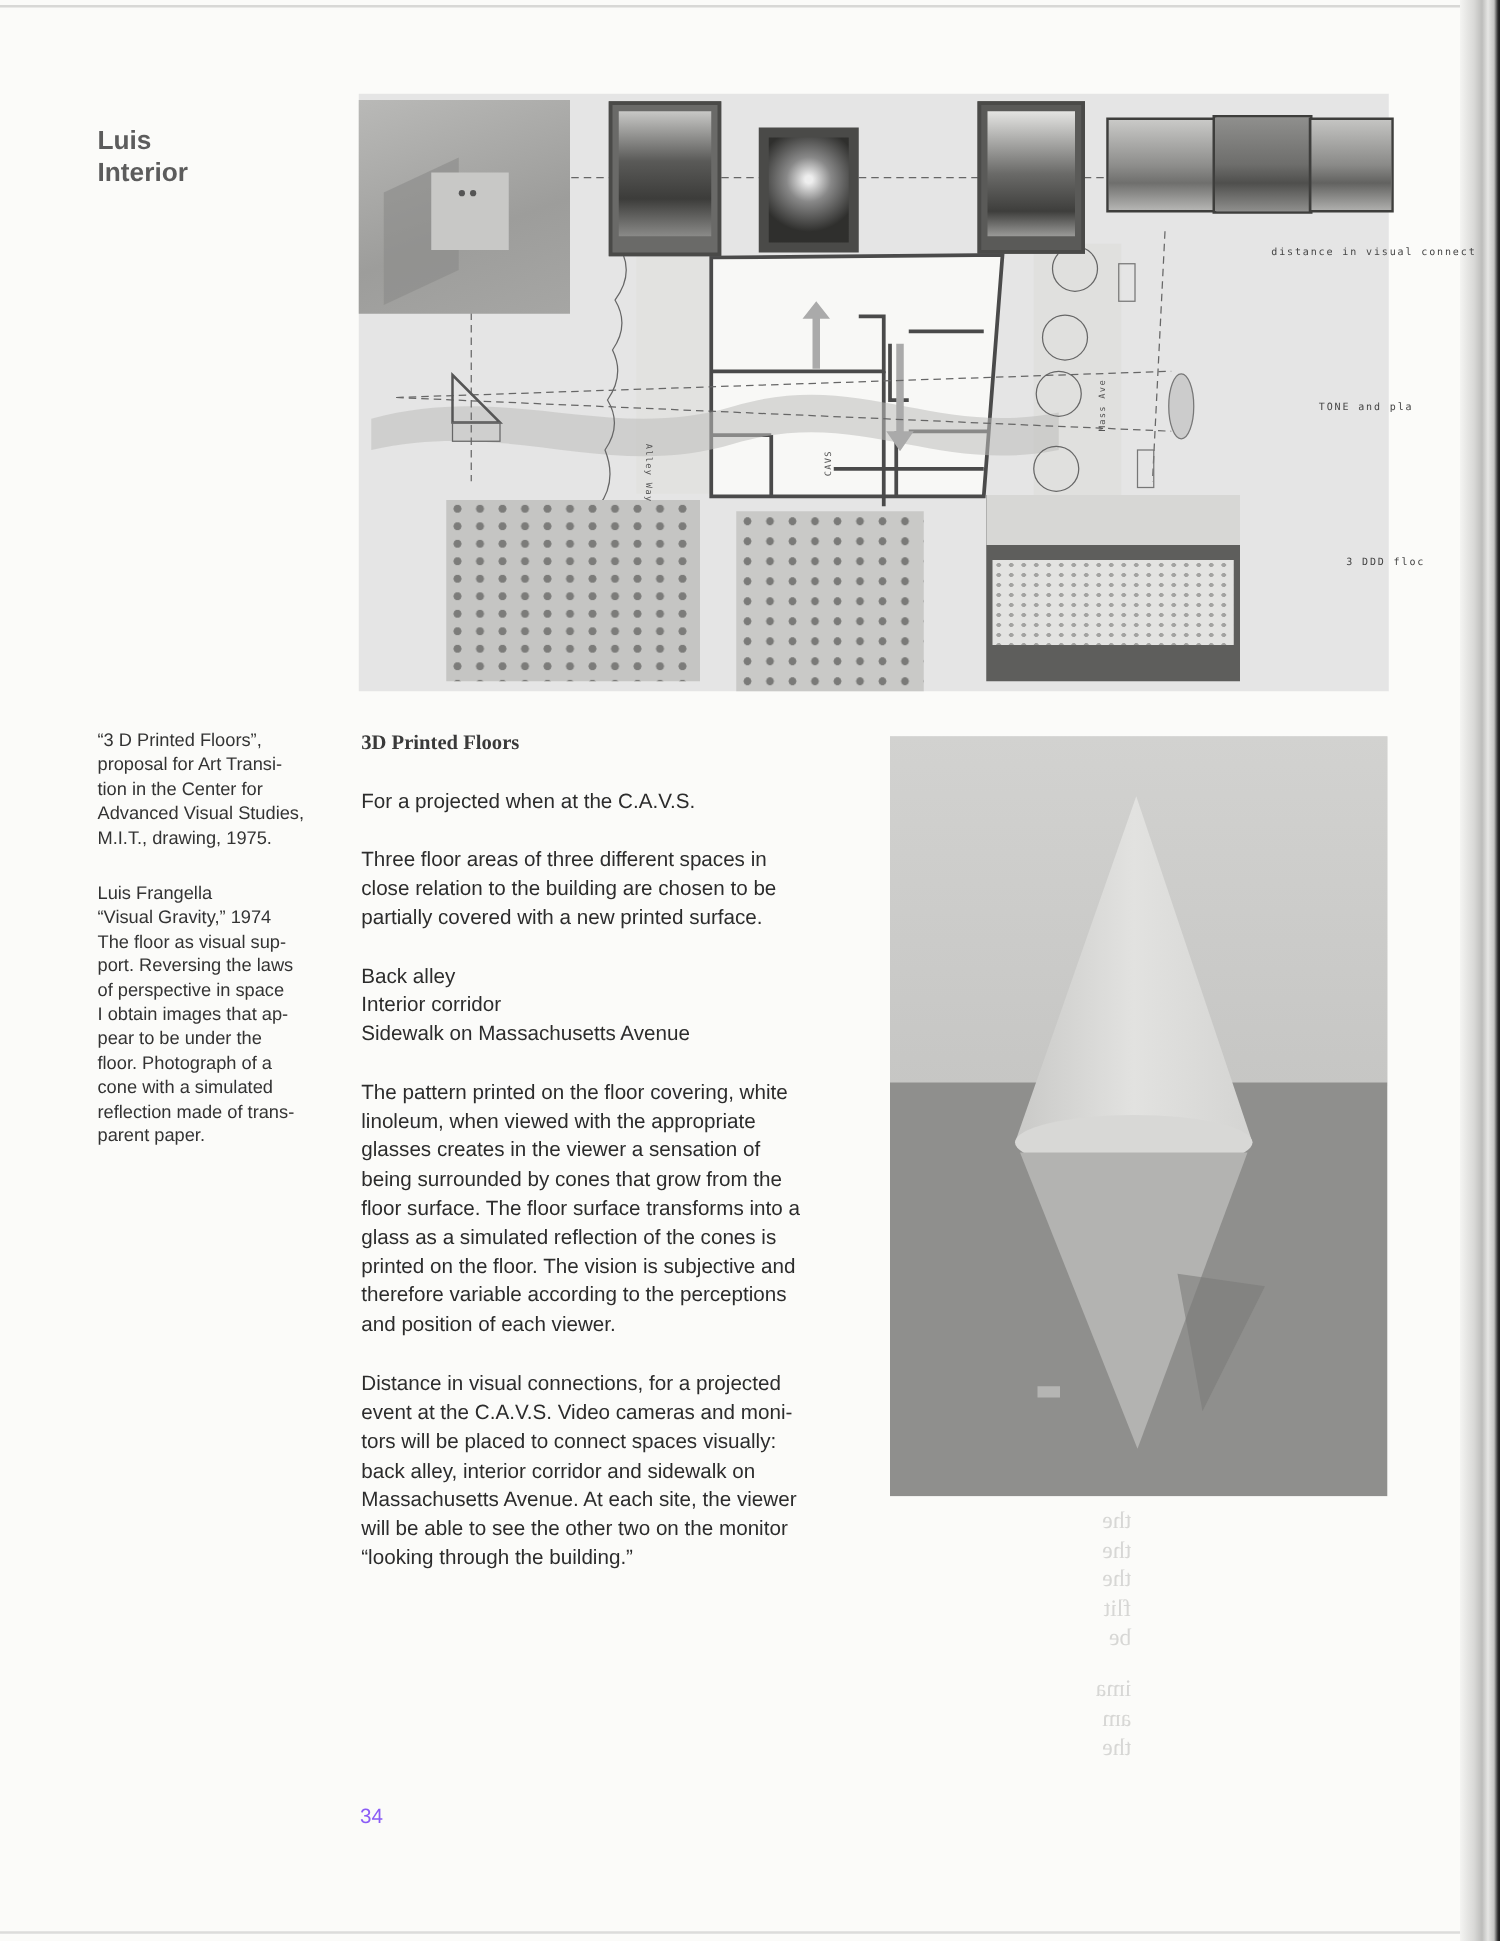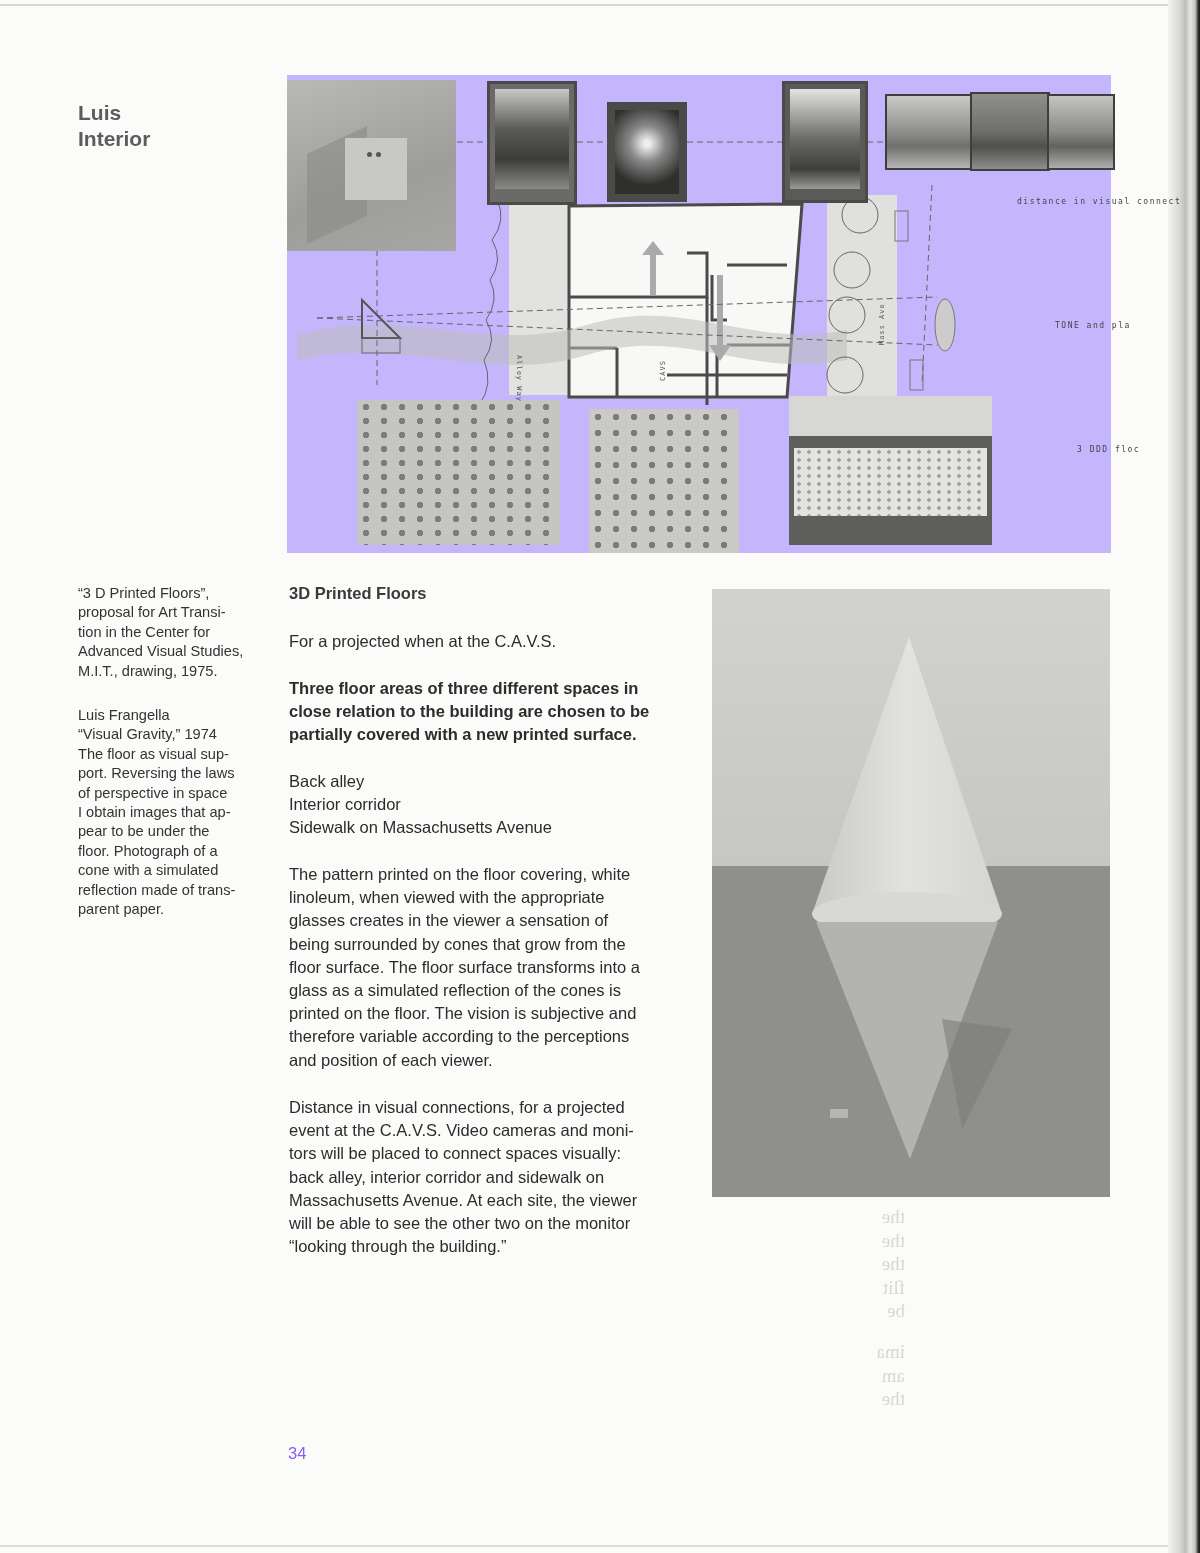--- a/index.html
+++ b/index.html
@@ -14,31 +14,31 @@
   .top-edge { left: 0; top: 4px; width: 1180px; height: 2px; background: #d8d8d6; }
   .spine { left: 1168px; top: 0; width: 32px; height: 1553px;
     background: linear-gradient(to right, #f4f4f2 0%, #d9d9d7 35%, #bdbdbb 55%, #e6e6e4 70%, #c4c4c2 85%, #2b2b2b 95%, #1a1a1a 100%); }
   .bottom-edge { left: 0; top: 1545px; width: 1180px; height: 2px; background: #dcdcda; }
 
   .author-title { left: 78px; top: 76px; font-size: 21px; font-weight: bold; color: #5c5c5c; line-height: 26px; margin-top: 24px; }
   .caption { left: 78px; font-size: 14.6px; line-height: 19.4px; color: #333; white-space: pre-line; }
   .cap1 { top: 584px; }
   .cap2 { top: 706px; }
 
-  .heading { left: 289px; top: 584px; font-size: 16.5px; font-weight: bold; color: #3a3a3a; }
+  .heading { left: 289px; top: 584px; font-size: 16.5px; font-weight: bold; color: #3a3a3a; font-family: Liberation Serif, serif; }
   .body-p { left: 289px; width: 410px; font-size: 16.5px; line-height: 23.2px; color: #2c2c2c; white-space: pre-line; }
   .p1 { top: 630px; }
-  .p2 { top: 677px; font-weight: bold; }
+  .p2 { top: 677px; }
   .p3 { top: 770px; }
   .p4 { top: 863px; }
   .p5 { top: 1096px; }
   .page-number { left: 288px; top: 1444px; font-size: 16.5px; color: #8b5cf6; }
 
   
-  .collage { left: 287px; top: 75px; width: 824px; height: 478px; background: #c4b5fd; }
+  .collage { left: 287px; top: 75px; width: 824px; height: 478px; background: #e5e5e5; }
   .photo { position: absolute; overflow: hidden; }
   .plan-label { position: absolute; font-size: 7px; color: #555; letter-spacing: 1px; font-family: "DejaVu Sans Mono", monospace; }
   .side-label { position: absolute; font-size: 8px; color: #444; letter-spacing: 1.5px; font-family: "DejaVu Sans Mono", monospace; white-space: nowrap; }
 
   
   .cone-photo { left: 712px; top: 589px; width: 398px; height: 608px; overflow: hidden; background: #d4d4d2; }
 
   .bleed { left: 835px; top: 1205px; font-family: "Liberation Serif", serif; font-size: 19px; line-height: 23.5px; color: #d7d7d5; transform: scaleX(-1); white-space: pre-line; text-align: left; width: 70px; }
   .bleed2 { top: 1340px; }
 </style>

